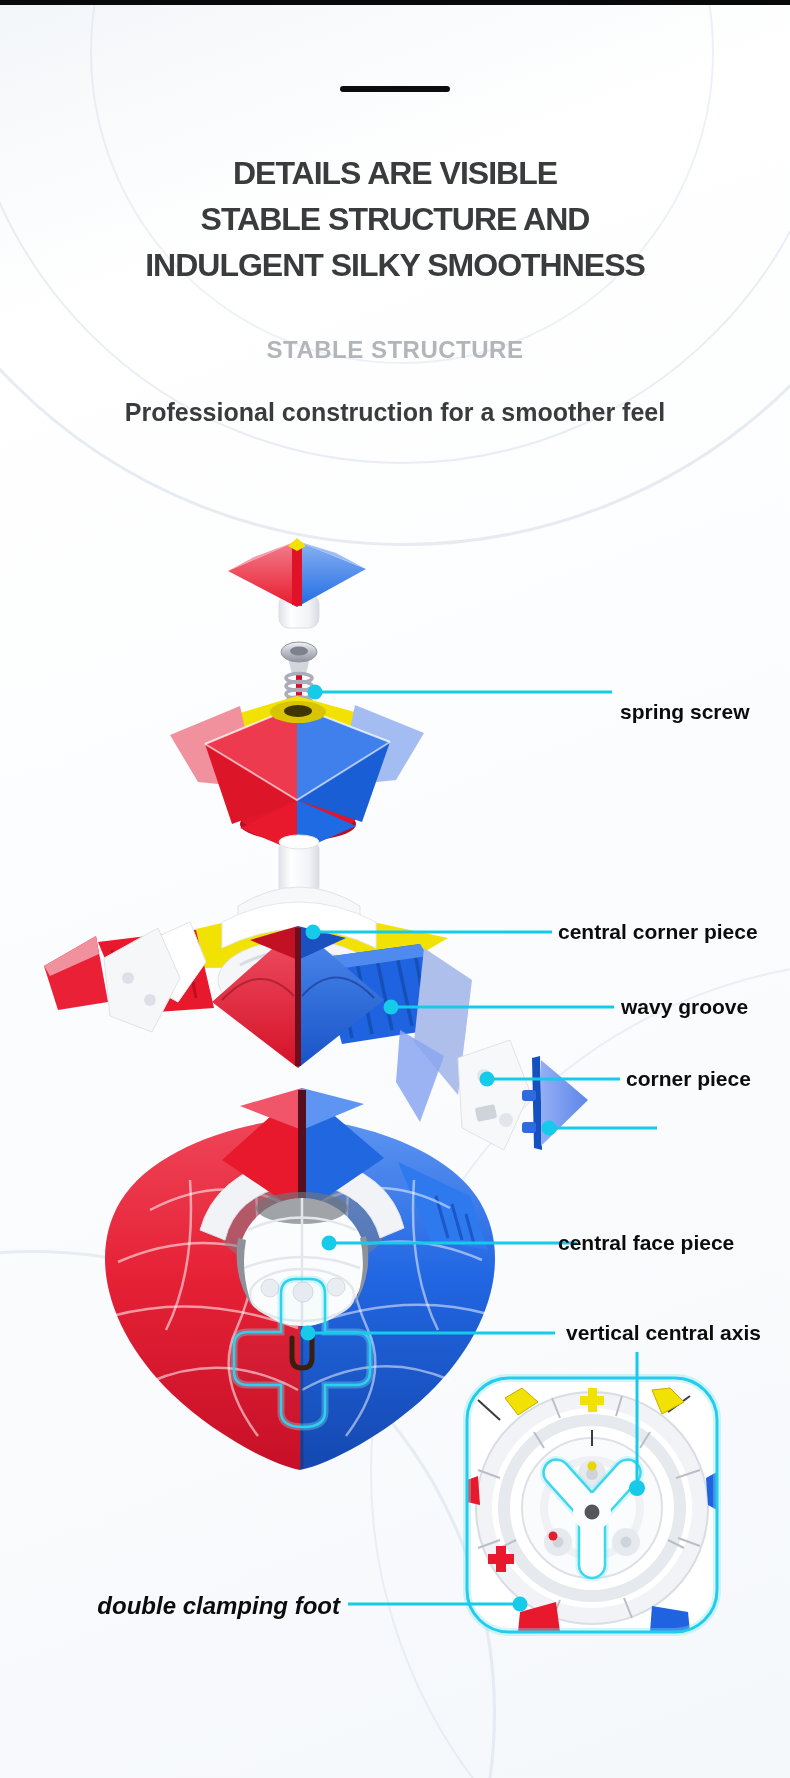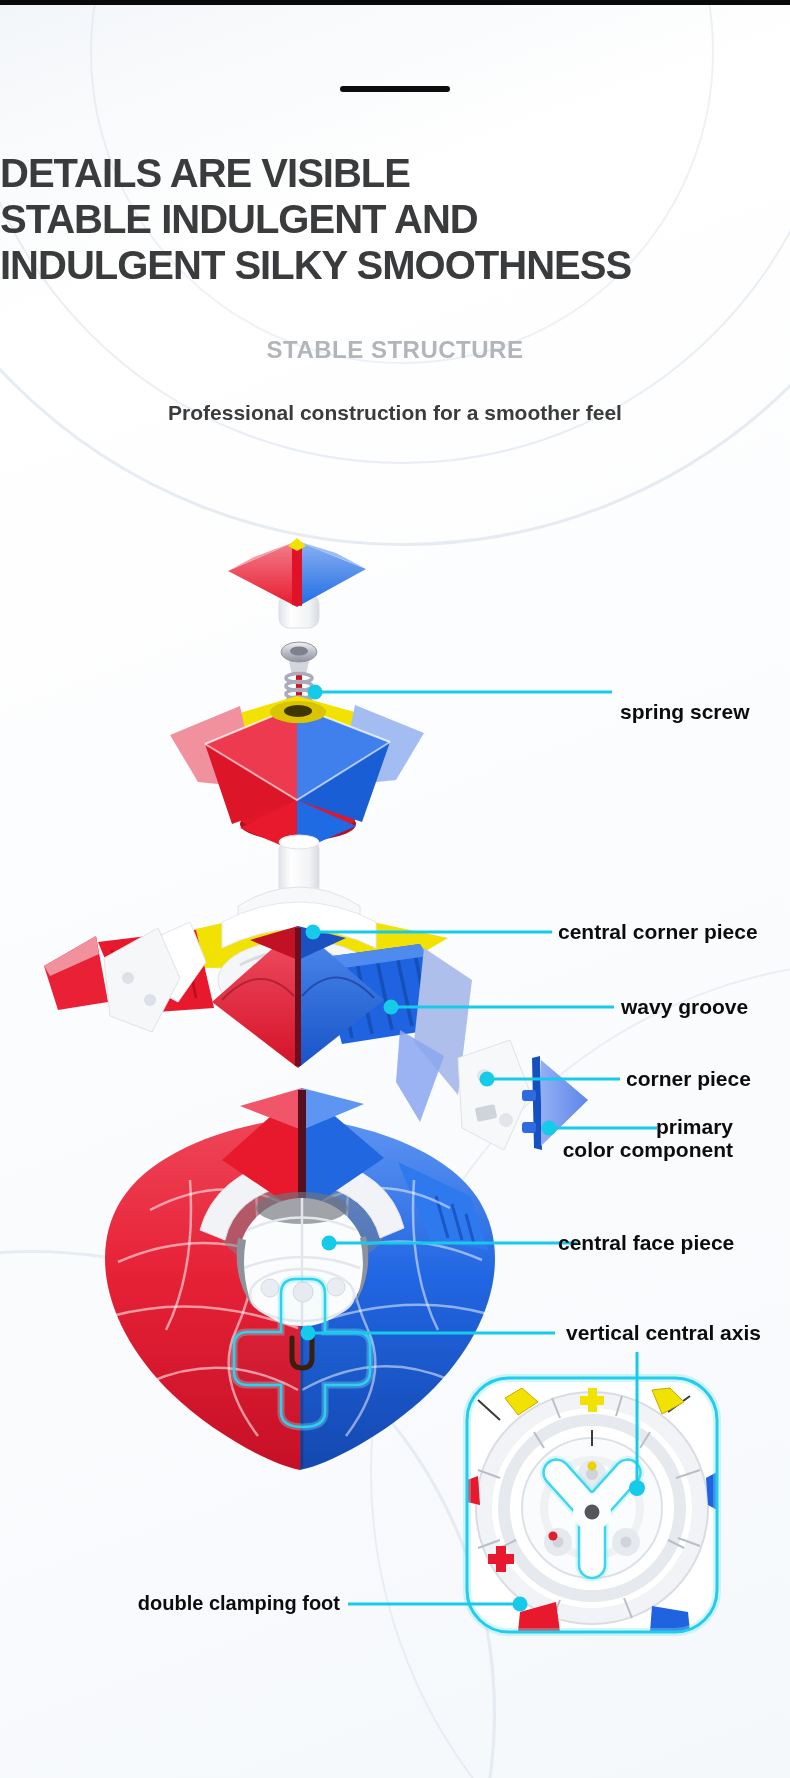--- a/index.html
+++ b/index.html
@@ -13,65 +13,65 @@
   .arc1{left:-150px;top:-560px;width:1100px;height:1100px;border:3px solid rgba(208,218,230,.5);}
   .arc2{left:-40px;top:-420px;width:880px;height:880px;border:2px solid rgba(208,218,230,.45);}
   .arc3{left:-430px;top:1250px;width:920px;height:920px;border:3px solid rgba(205,216,229,.42);}
   .arc4{left:370px;top:960px;width:1020px;height:1020px;border:2px solid rgba(205,216,229,.35);}
   .arc5{left:90px;top:-260px;width:620px;height:620px;border:2px solid rgba(212,221,232,.4);}
 
   .topbar{position:absolute;left:0;top:0;width:790px;height:5px;background:#0a0a0a;}
   .dash{position:absolute;left:340px;top:86px;width:110px;height:6px;border-radius:3px;background:#0d0d0d;}
 
   .title{
-    position:absolute;left:0;top:150px;width:790px;
-    font-weight:800;font-size:40px;line-height:46px;letter-spacing:-1px;color:#3a3b3d;
+    position:absolute;left:0;top:150px;width:790px;text-align:center;
+    font-weight:800;font-size:32px;line-height:46px;letter-spacing:-1px;color:#3a3b3d;
   }
   .eyebrow{
     position:absolute;left:0;top:336px;width:790px;text-align:center;
     font-weight:700;font-size:24px;letter-spacing:.5px;color:#b2b6ba;
   }
   .desc{
     position:absolute;left:0;top:399px;width:790px;text-align:center;
-    font-weight:700;font-size:21px;line-height:27px;color:#3a3b3d;
+    font-weight:700;font-size:25px;line-height:27px;color:#3a3b3d;
   }
 
   .art{position:absolute;left:0;top:0;width:790px;height:1778px;}
 
   .label{
     position:absolute;white-space:nowrap;
     font-weight:700;font-size:21px;color:#0c0c0c;
   }
   .label.right{text-align:right;}
   .lbl-spring{left:620px;top:700px;}
   .lbl-ccp{left:558px;top:920px;text-align:center;}
   .lbl-wg{left:621px;top:995px;}
   .lbl-cp{left:626px;top:1067px;}
   .lbl-pcc{right:57px;top:1115px;line-height:23px;}
   .lbl-cfp{left:558px;top:1231px;}
   .lbl-vca{left:566px;top:1321px;text-align:center;}
-  .lbl-dcf{right:450px;top:1592px;font-size:20px;}
+  .lbl-dcf{right:450px;top:1592px;font-size:24px;font-style:italic;}
 </style>
 </head>
 <body>
 
 <div class="page">
 
   <div class="arc arc1"></div>
   <div class="arc arc2"></div>
   <div class="arc arc5"></div>
   <div class="arc arc3"></div>
   <div class="arc arc4"></div>
 
   <div class="topbar"></div>
   <div class="dash"></div>
 
   <div class="title">
     <div>DETAILS ARE VISIBLE</div>
-    <div>STABLE INDULGENT AND</div>
+    <div>STABLE STRUCTURE AND</div>
     <div>INDULGENT SILKY SMOOTHNESS</div>
   </div>
   <div class="eyebrow">STABLE STRUCTURE</div>
   <div class="desc">
     <div>Professional construction for a smoother feel</div>
   </div>
 
   <svg class="art" viewBox="0 0 790 1778">
     <defs>
       <linearGradient id="gRedL" x1="0" y1="0" x2="0" y2="1">
@@ -346,21 +346,17 @@
       <circle cx="308" cy="1333" r="7.5"></circle>
       <circle cx="637" cy="1488" r="8"></circle>
       <circle cx="520" cy="1604" r="7.5"></circle>
     </g>
   </svg>
 
   <div class="label lbl-spring">spring screw</div>
   <div class="label lbl-ccp">central corner piece</div>
   <div class="label lbl-wg">wavy groove</div>
   <div class="label lbl-cp">corner piece</div>
-  <div class="label right lbl-pcc">
-    <div>primary</div>
-    <div>color component</div>
-  </div>
   <div class="label lbl-cfp">central face piece</div>
   <div class="label lbl-vca">vertical central axis</div>
   <div class="label right lbl-dcf">double clamping foot</div>
 
 </div>
 
 </body></html>

